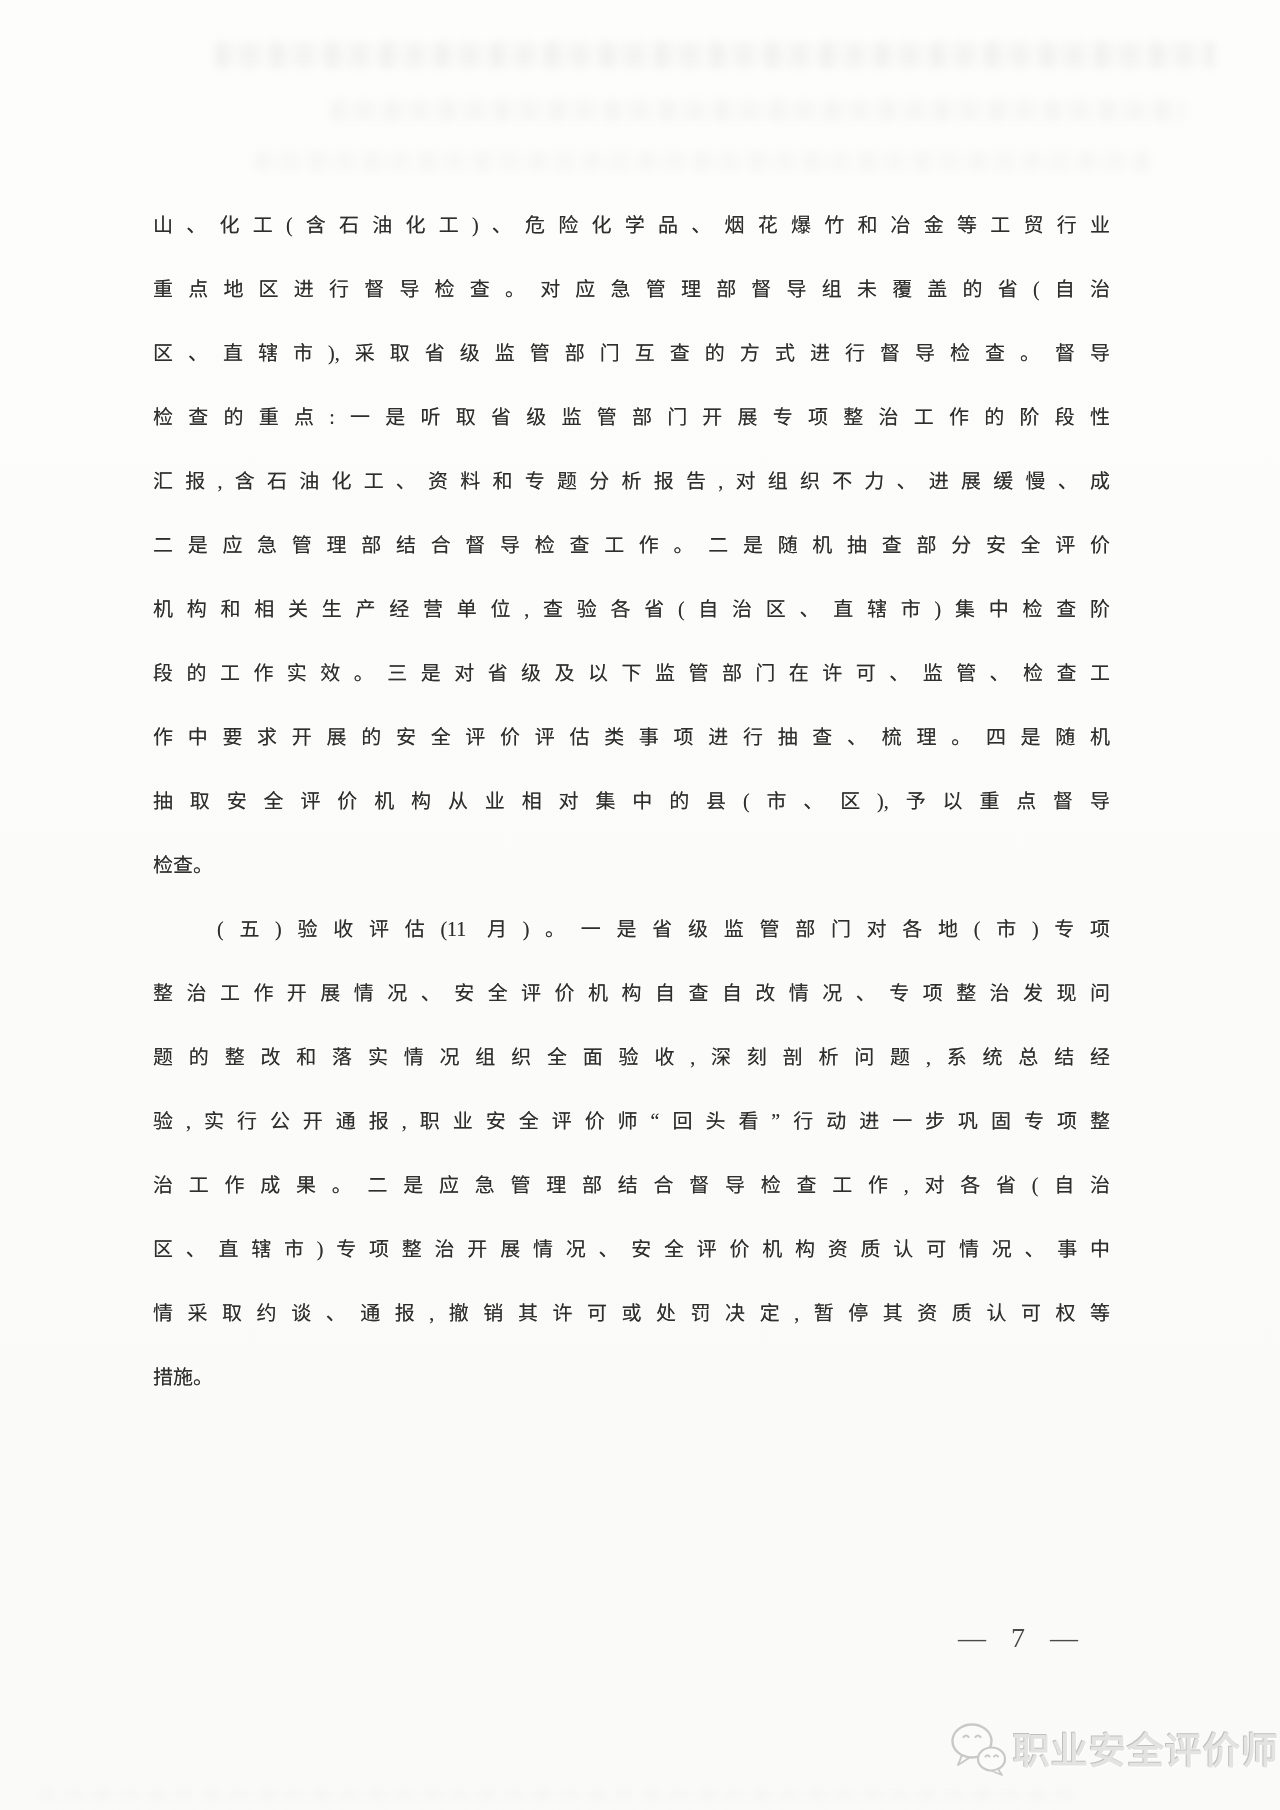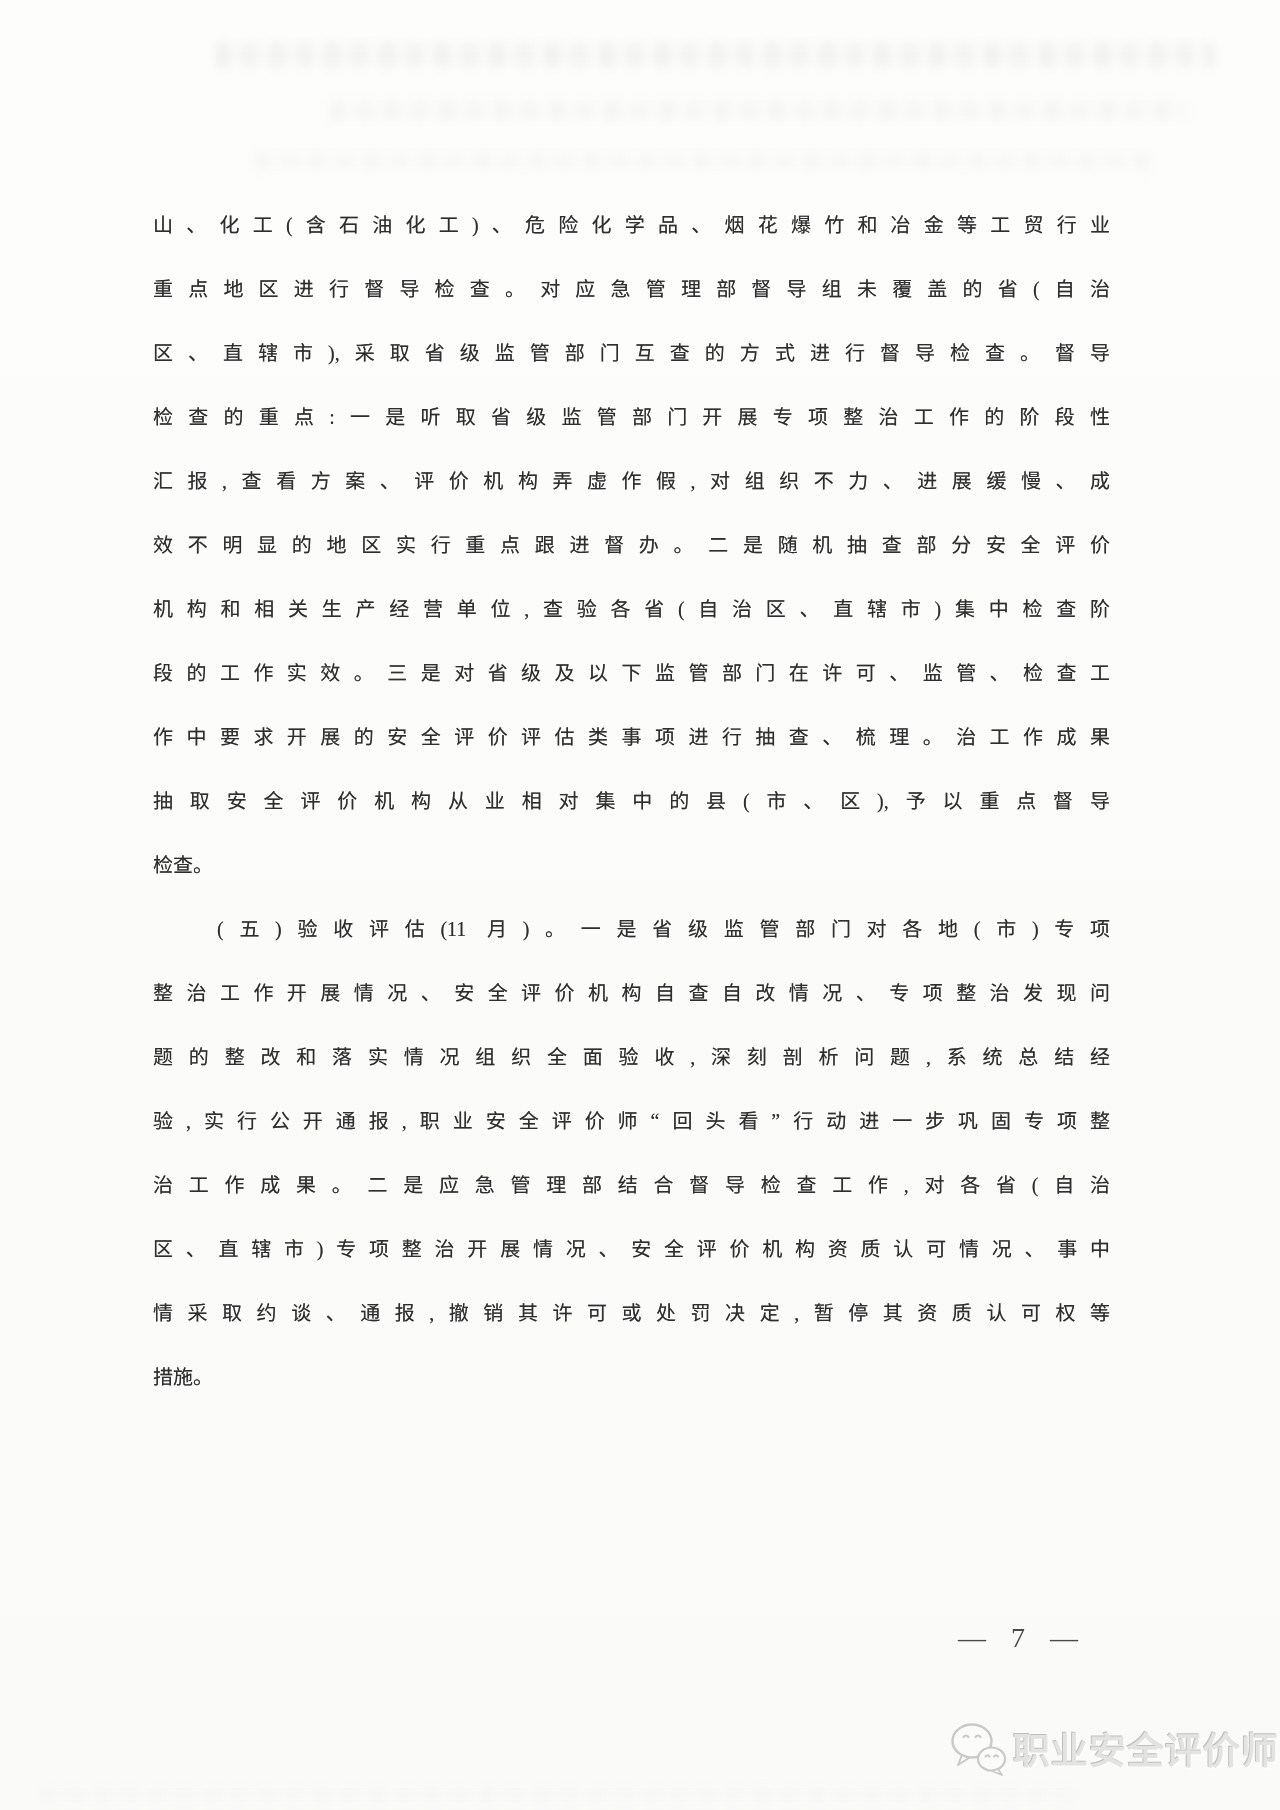--- a/index.html
+++ b/index.html
@@ -97,25 +97,25 @@
 <div class="ghost ghost-1"></div>
 <div class="ghost ghost-2"></div>
 <div class="ghost ghost-3"></div>
 <div class="ghost ghost-4"></div>
 
 <div class="content">
   <div class="line">山、化工(含石油化工)、危险化学品、烟花爆竹和冶金等工贸行业</div>
   <div class="line">重点地区进行督导检查。对应急管理部督导组未覆盖的省(自治</div>
   <div class="line">区、直辖市),采取省级监管部门互查的方式进行督导检查。督导</div>
   <div class="line">检查的重点:一是听取省级监管部门开展专项整治工作的阶段性</div>
-  <div class="line">汇报,查看方案、评价机构弄虚作假,对组织不力、进展缓慢、成</div>
-  <div class="line">效不明显的地区实行重点跟进督办。二是随机抽查部分安全评价</div>
+  <div class="line">汇报,含石油化工、资料和专题分析报告,对组织不力、进展缓慢、成</div>
+  <div class="line">二是应急管理部结合督导检查工作。二是随机抽查部分安全评价</div>
   <div class="line">机构和相关生产经营单位,查验各省(自治区、直辖市)集中检查阶</div>
   <div class="line">段的工作实效。三是对省级及以下监管部门在许可、监管、检查工</div>
-  <div class="line">作中要求开展的安全评价评估类事项进行抽查、梳理。治工作成果</div>
+  <div class="line">作中要求开展的安全评价评估类事项进行抽查、梳理。四是随机</div>
   <div class="line">抽取安全评价机构从业相对集中的县(市、区),予以重点督导</div>
   <div class="line para-end">检查。</div>
   <div class="line para-start">(五)验收评估(11 月)。一是省级监管部门对各地(市)专项</div>
   <div class="line">整治工作开展情况、安全评价机构自查自改情况、专项整治发现问</div>
   <div class="line">题的整改和落实情况组织全面验收,深刻剖析问题,系统总结经</div>
   <div class="line">验,实行公开通报,职业安全评价师“回头看”行动进一步巩固专项整</div>
   <div class="line">治工作成果。二是应急管理部结合督导检查工作,对各省(自治</div>
   <div class="line">区、直辖市)专项整治开展情况、安全评价机构资质认可情况、事中</div>
   <div class="line">情采取约谈、通报,撤销其许可或处罚决定,暂停其资质认可权等</div>
   <div class="line para-end">措施。</div>

